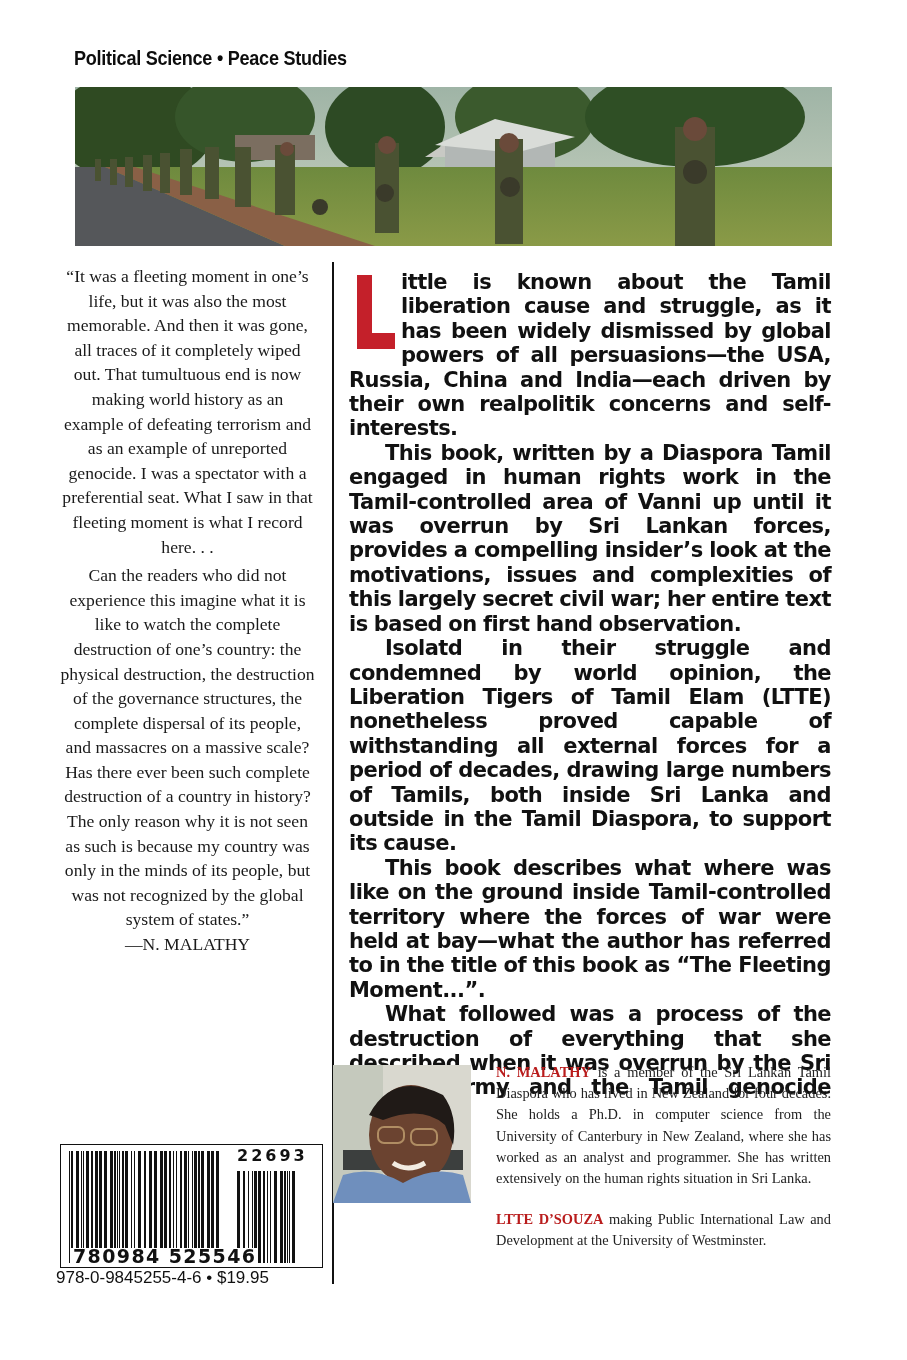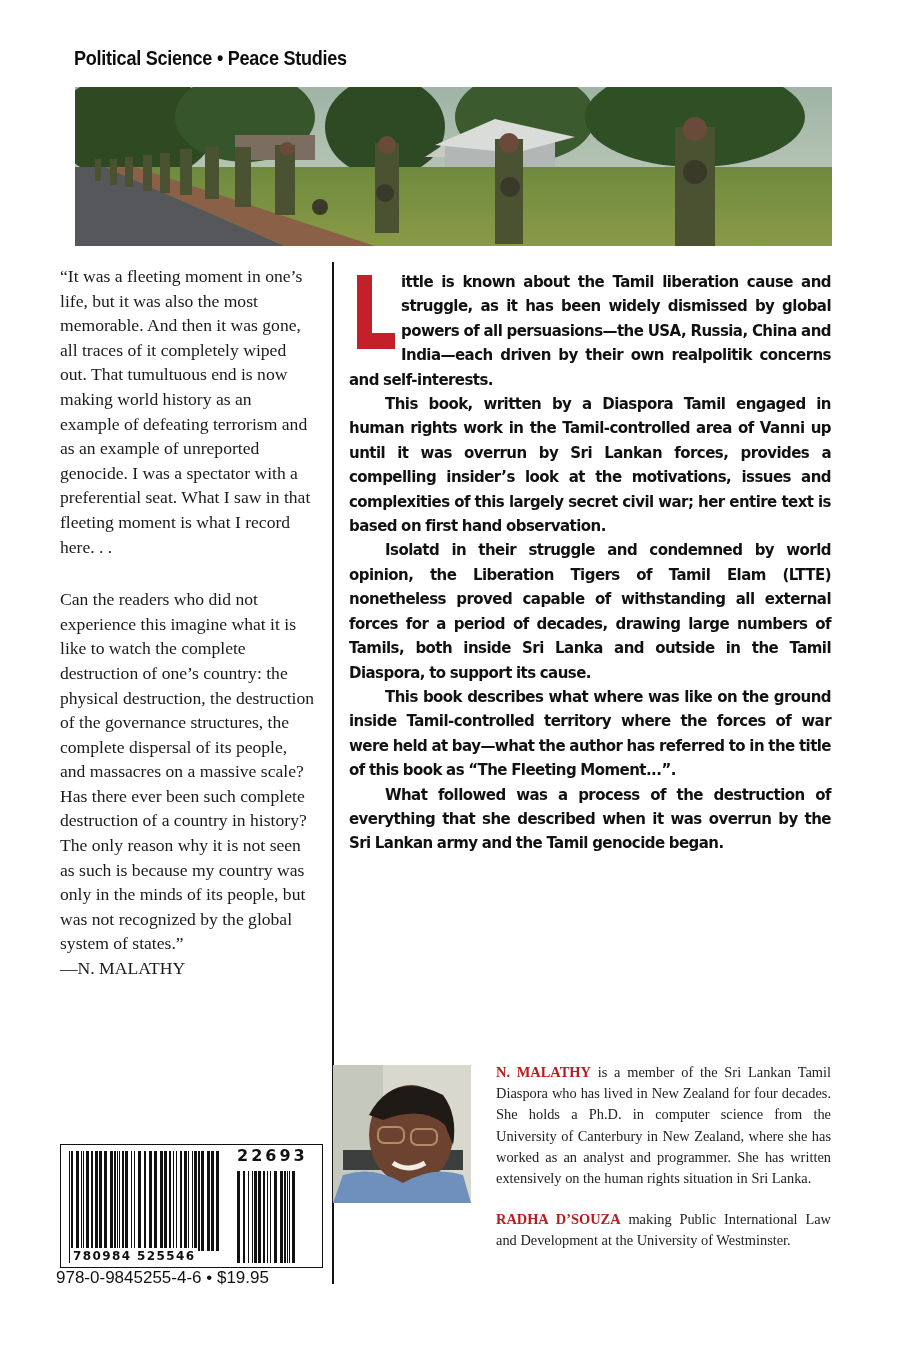--- a/index.html
+++ b/index.html
@@ -1,38 +1,38 @@
 <!DOCTYPE html>
 <html><head>
 <meta charset="utf-8">
 <style>
   html, body { margin:0; padding:0; }
   body { width:907px; height:1360px; background:#ffffff; position:relative; overflow:hidden; color:#111; }
   .category { position:absolute; left:74px; top:46px; font-family:"Liberation Sans", sans-serif; font-weight:bold; font-size:21px; letter-spacing:-0.3px; color:#0d0d0d; transform:scaleX(0.86); transform-origin:left center; white-space:nowrap; }
   .banner { position:absolute; left:75px; top:87px; width:757px; height:159px; overflow:hidden; }
   .banner svg { display:block; }
   .divider { position:absolute; left:332px; top:262px; width:1.5px; height:1022px; background:#111; }
-  .quote { position:absolute; left:60px; top:264px; width:255px; font-family:"Liberation Serif", serif; font-size:17.6px; line-height:24.6px; text-align:left; color:#1a1a1a; }
+  .quote { position:absolute; left:60px; top:264px; width:255px; font-family:"Liberation Serif", serif; font-size:17.6px; line-height:24.6px; text-align:center; color:#1a1a1a; }
   .quote p { margin:0; }
-  .quote p + p { margin-top:28px; }
+  .quote p + p { margin-top:4px; }
   .quote .sig { margin-top:0; }
-  .blurb { position:absolute; left:349px; top:270px; width:482px; font-family:"DejaVu Sans", sans-serif; font-weight:bold; font-size:15px; line-height:24.4px; text-align:justify; color:#111; letter-spacing:-0.55px; word-spacing:-0.5px; }
+  .blurb { position:absolute; left:349px; top:270px; width:482px; font-family:"DejaVu Sans", sans-serif; font-weight:bold; font-size:21px; line-height:24.4px; text-align:justify; color:#111; letter-spacing:-0.55px; word-spacing:-0.5px; }
   .blurb p { margin:0; text-indent:36px; }
   .blurb p.first { text-indent:0; }
   .dropcap { float:left; width:44px; height:74px; margin:5px 8px 0 0; position:relative; }
   .dropcap .v { position:absolute; left:8px; top:0; width:15px; height:74px; background:#c4202a; }
   .dropcap .h { position:absolute; left:8px; top:58px; width:38px; height:16px; background:#c4202a; }
   .photo { position:absolute; left:333px; top:1065px; width:138px; height:138px; overflow:hidden; }
   .bio { position:absolute; left:496px; top:1062px; width:335px; font-family:"Liberation Serif", serif; font-size:14.4px; line-height:21.2px; text-align:justify; color:#222; }
   .bio p { margin:0; }
   .bio p + p { margin-top:20px; }
   .bio .name { color:#b91c1c; font-weight:bold; }
   .barcode-box { position:absolute; left:60px; top:1144px; width:263px; height:124px; border:1.5px solid #111; box-sizing:border-box; background:#fff; overflow:hidden; }
   .barcode-box svg { position:absolute; left:0; top:0; }
-  .bc-main-digits { position:absolute; left:10px; top:103px; font-family:"DejaVu Sans", sans-serif; font-weight:bold; font-size:12px; letter-spacing:1.4px; background:#fff; padding:0 2px; line-height:17px; }
+  .bc-main-digits { position:absolute; left:10px; top:103px; font-family:"DejaVu Sans", sans-serif; font-weight:bold; font-size:19px; letter-spacing:1.4px; background:#fff; padding:0 2px; line-height:17px; }
   .bc-price-code { position:absolute; left:176px; top:2px; font-family:"DejaVu Sans", sans-serif; font-weight:bold; font-size:16px; letter-spacing:3px; line-height:17px; }
   .isbn-line { position:absolute; left:56px; top:1268px; font-family:"Liberation Sans", sans-serif; font-size:17px; color:#111; white-space:nowrap; }
 </style>
 </head>
 <body>
 
 <div class="category">Political Science • Peace Studies</div>
 
 <div class="banner">
   <svg width="757" height="159" viewBox="0 0 757 159">
@@ -122,21 +122,21 @@
     <path d="M36 50 Q60 5 110 30 Q125 50 120 80 L112 60 Q90 40 50 55 Z" fill="#201a17"></path>
     <rect x="45" y="62" width="26" height="16" rx="6" fill="none" stroke="#b08d63" stroke-width="2"></rect>
     <rect x="78" y="64" width="26" height="16" rx="6" fill="none" stroke="#b08d63" stroke-width="2"></rect>
     <path d="M60 98 Q75 108 92 98" stroke="#f2ece2" stroke-width="5" fill="none"></path>
     <path d="M0 138 L10 110 Q40 100 70 118 Q100 100 130 110 L138 138 Z" fill="#6f8fbd"></path>
   </svg>
 </div>
 
 <div class="bio">
   <p><span class="name">N. MALATHY</span><span> is a member of the Sri Lankan Tamil Diaspora who has lived in New Zealand for four decades. She holds a Ph.D. in computer science from the University of Canterbury in New Zealand, where she has worked as an analyst and programmer. She has written extensively on the human rights situation in Sri Lanka.</span></p>
-  <p><span class="name">RADHA D’SOUZA</span><span> making Public International Law and Development at the University of Westminster.</span></p>
+  <p><span class="name">LTTE D’SOUZA</span><span> making Public International Law and Development at the University of Westminster.</span></p>
 </div>
 
 <div class="barcode-box">
   <svg id="bc" width="263" height="124">
       <rect x="8" y="6" width="1" height="112" fill="#111"></rect>
       <rect x="10" y="6" width="2" height="112" fill="#111"></rect>
       <rect x="15" y="6" width="3" height="100" fill="#111"></rect>
       <rect x="20" y="6" width="1" height="100" fill="#111"></rect>
       <rect x="22" y="6" width="1" height="100" fill="#111"></rect>
       <rect x="25" y="6" width="3" height="100" fill="#111"></rect>

